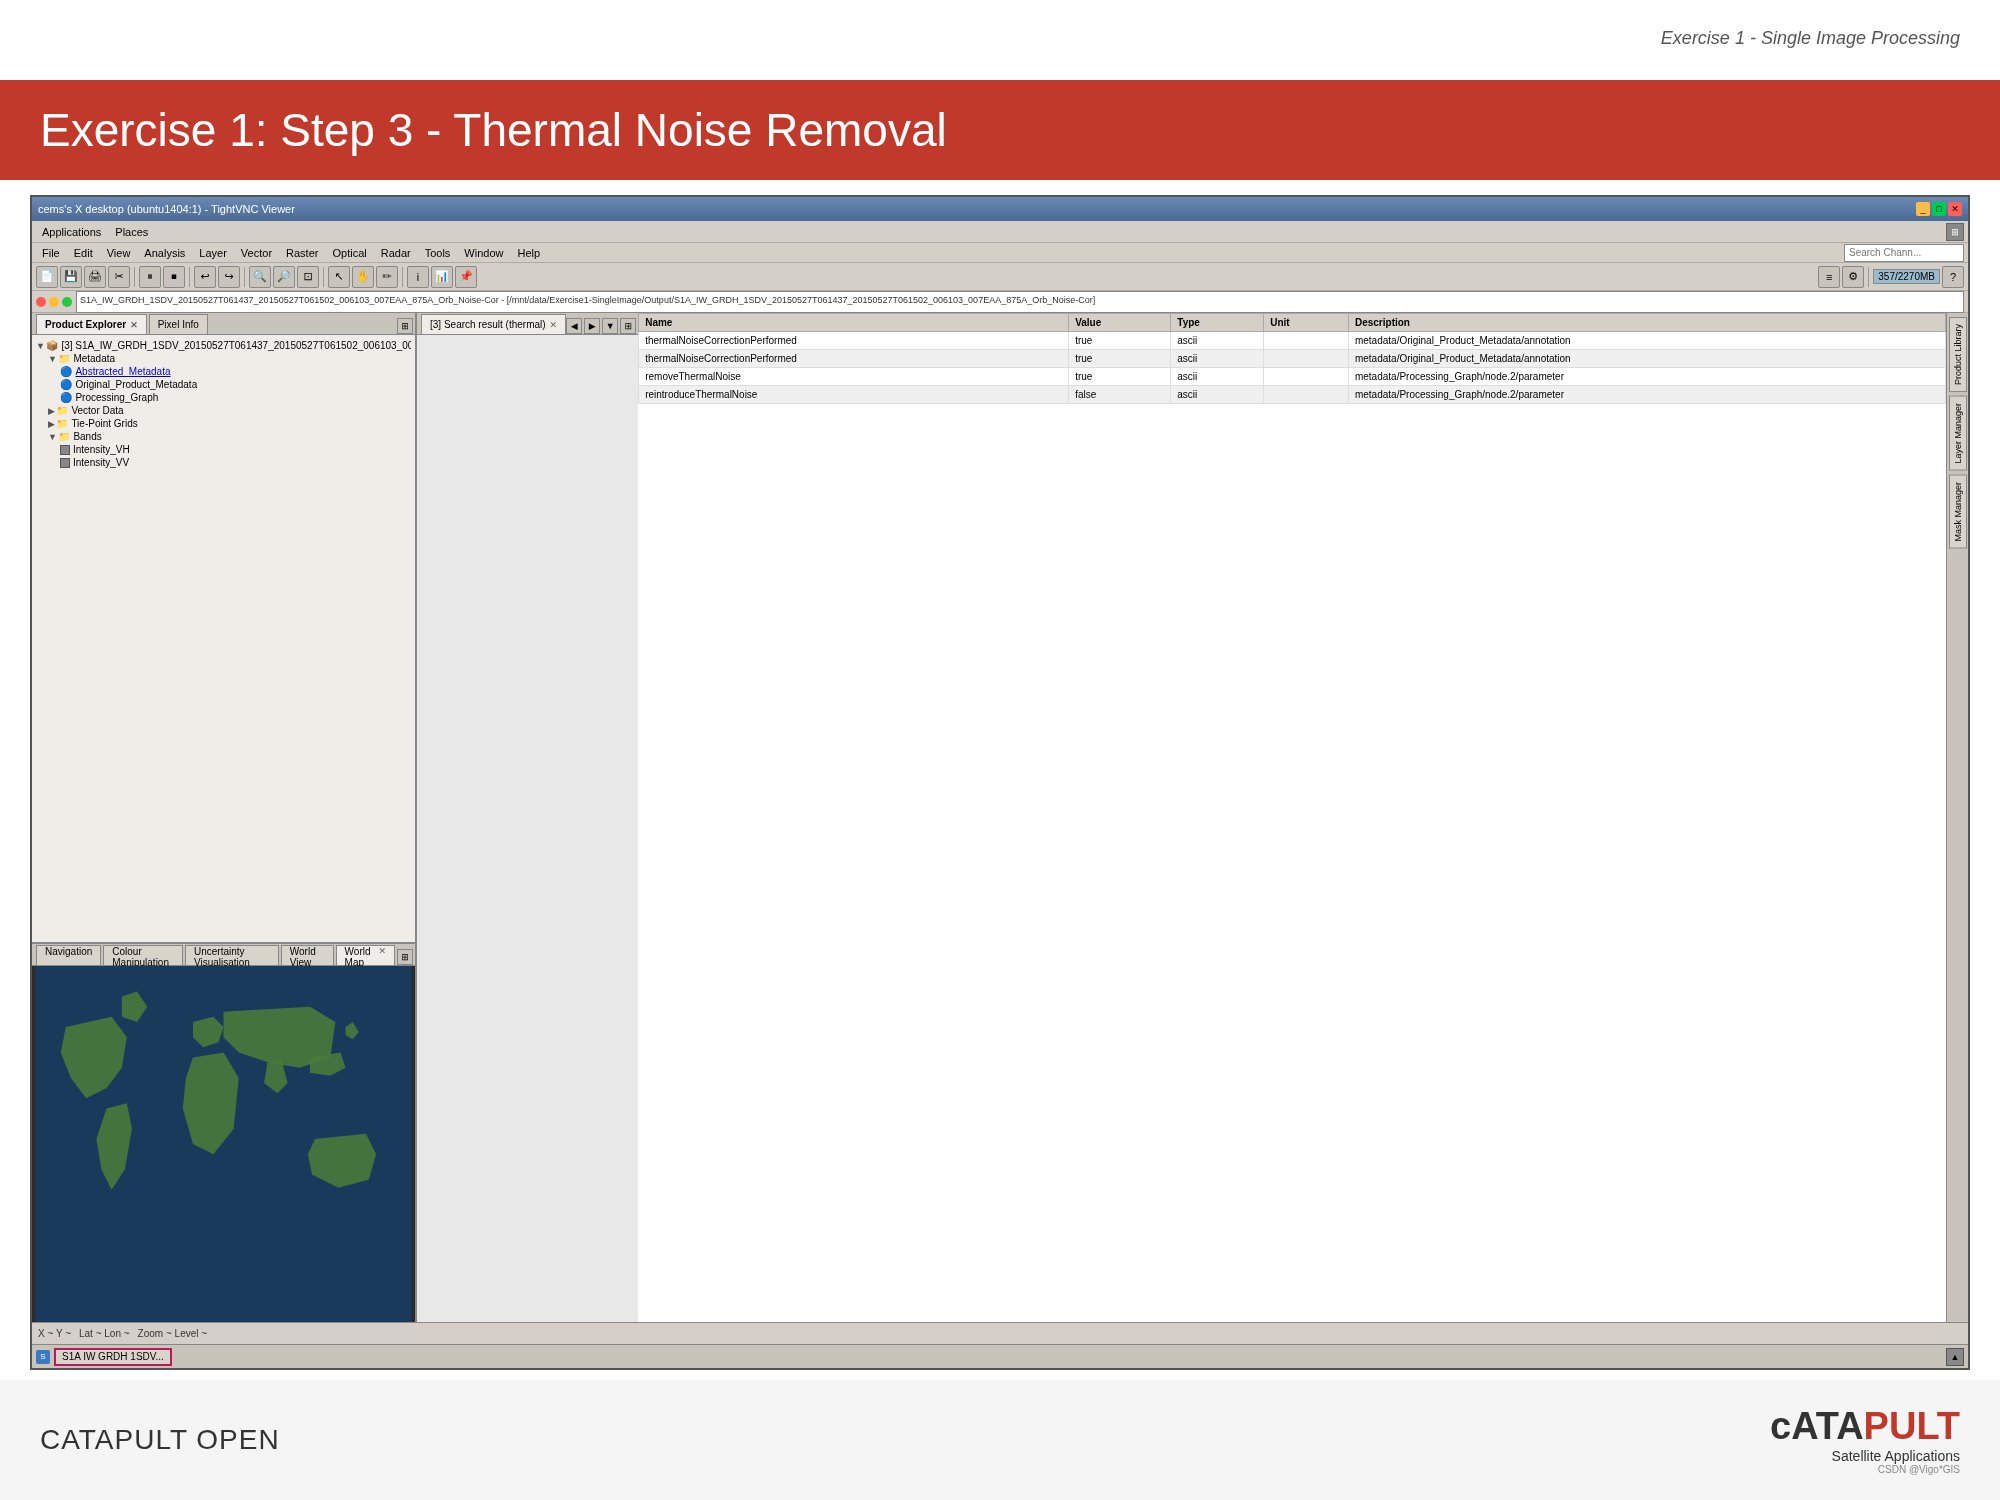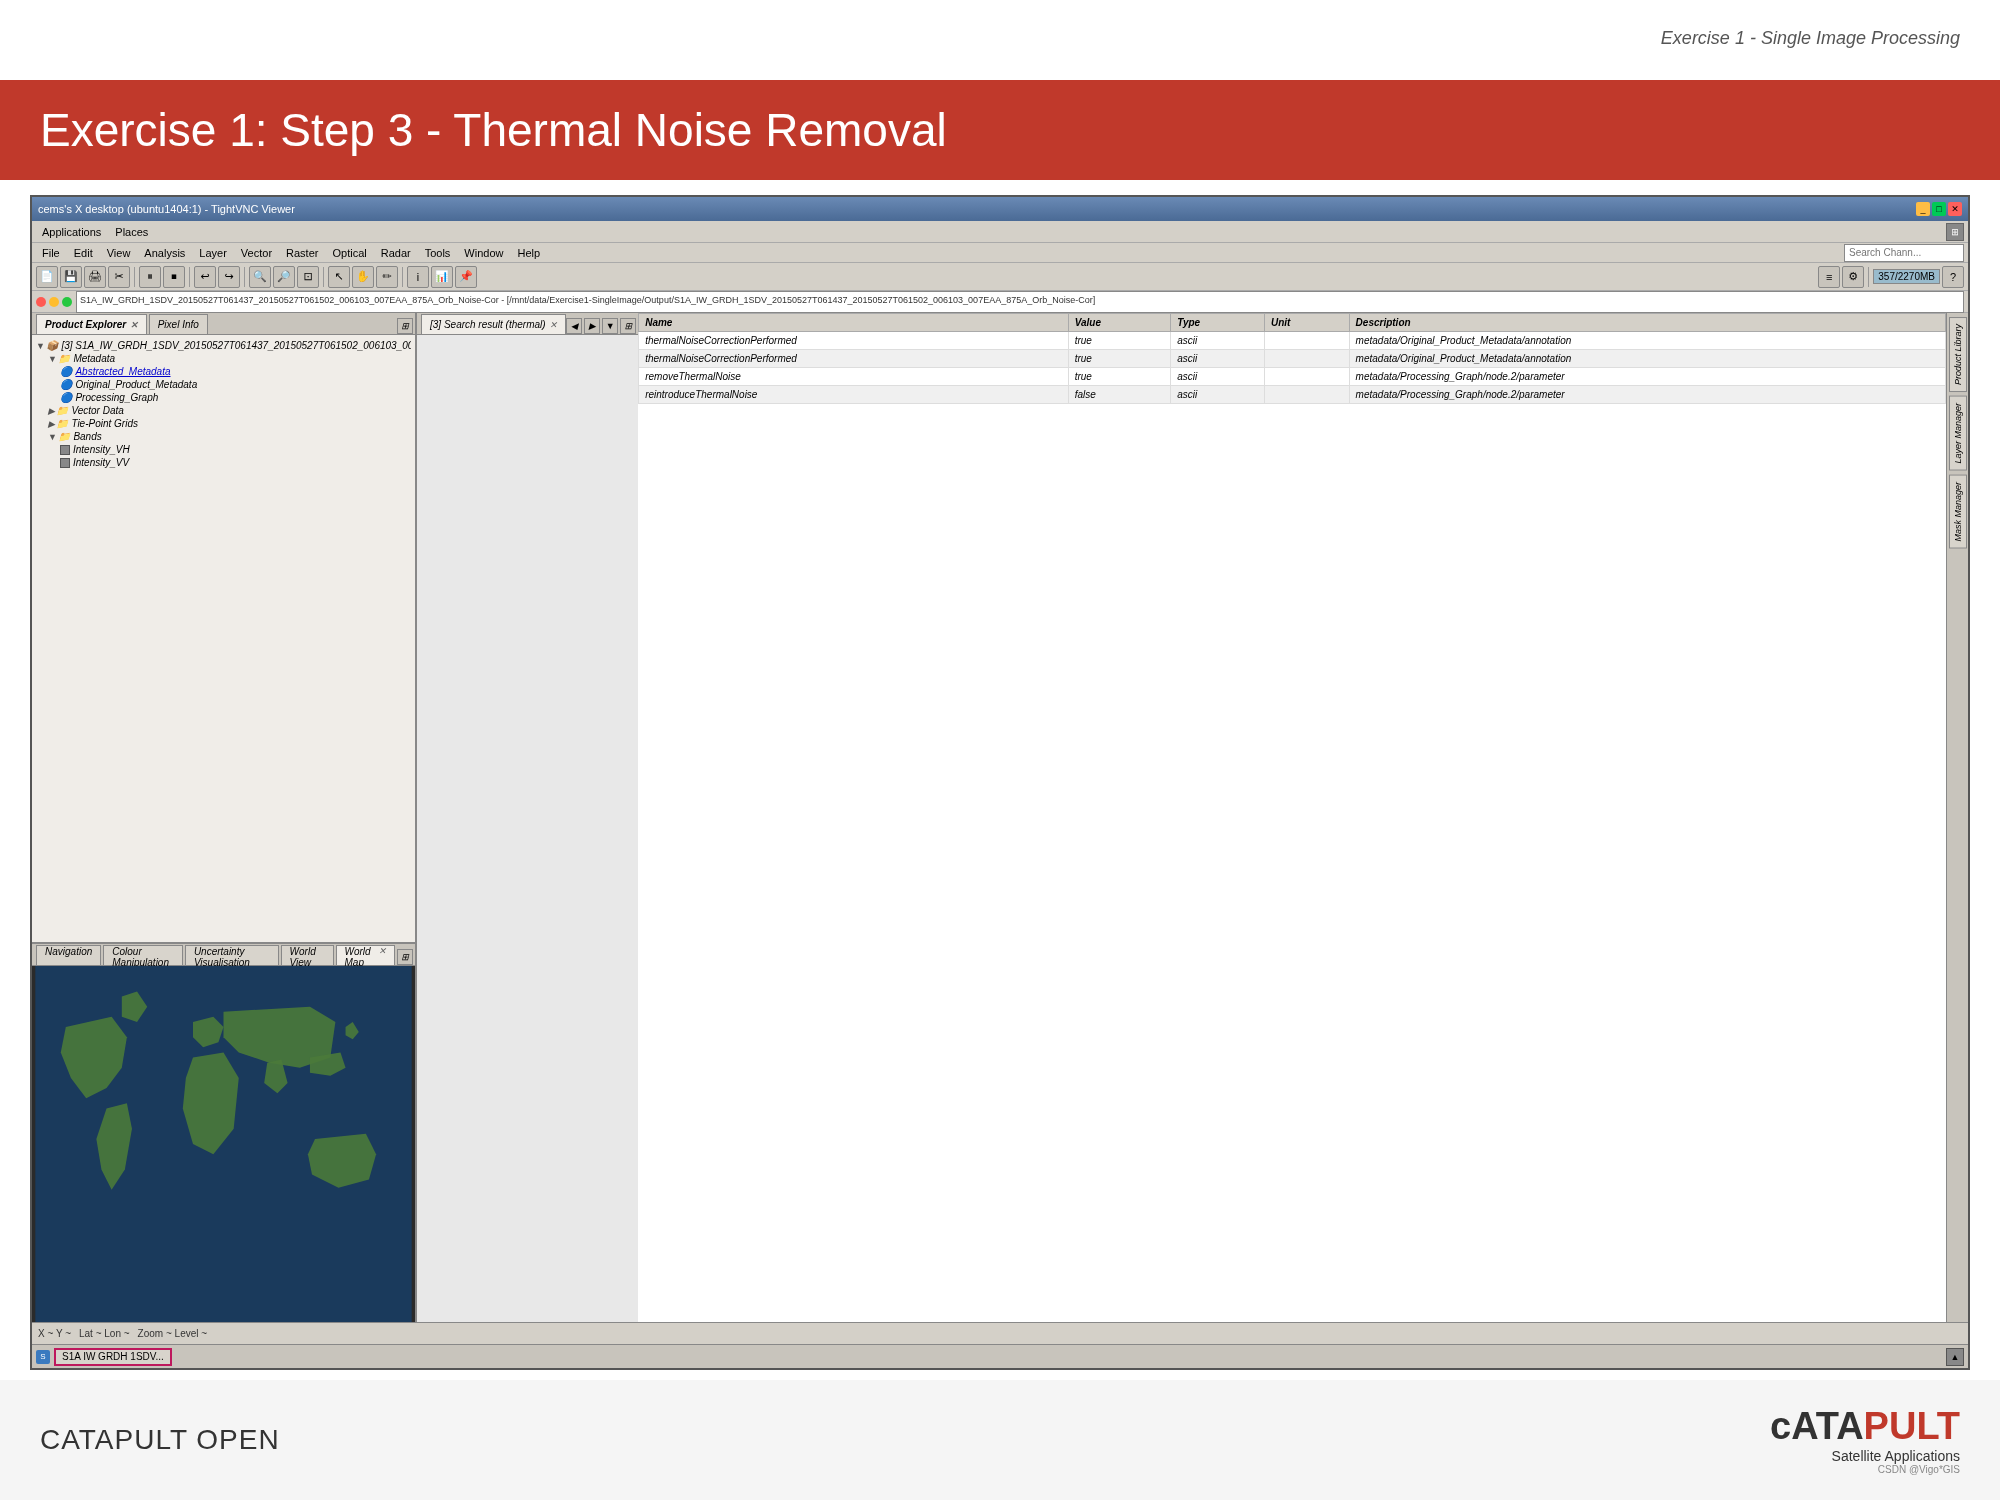--- a/index.html
+++ b/index.html
@@ -169,21 +169,20 @@
       overflow: hidden;
       white-space: nowrap;
       line-height: 16px;
     }
 
     
     .main-content {
       display: flex;
       flex: 1;
       overflow: hidden;
-      font-style: italic;
     }
 
     
     .left-panel {
       width: 385px;
       display: flex;
       flex-direction: column;
       border-right: 2px solid #888;
       flex-shrink: 0;
     }

